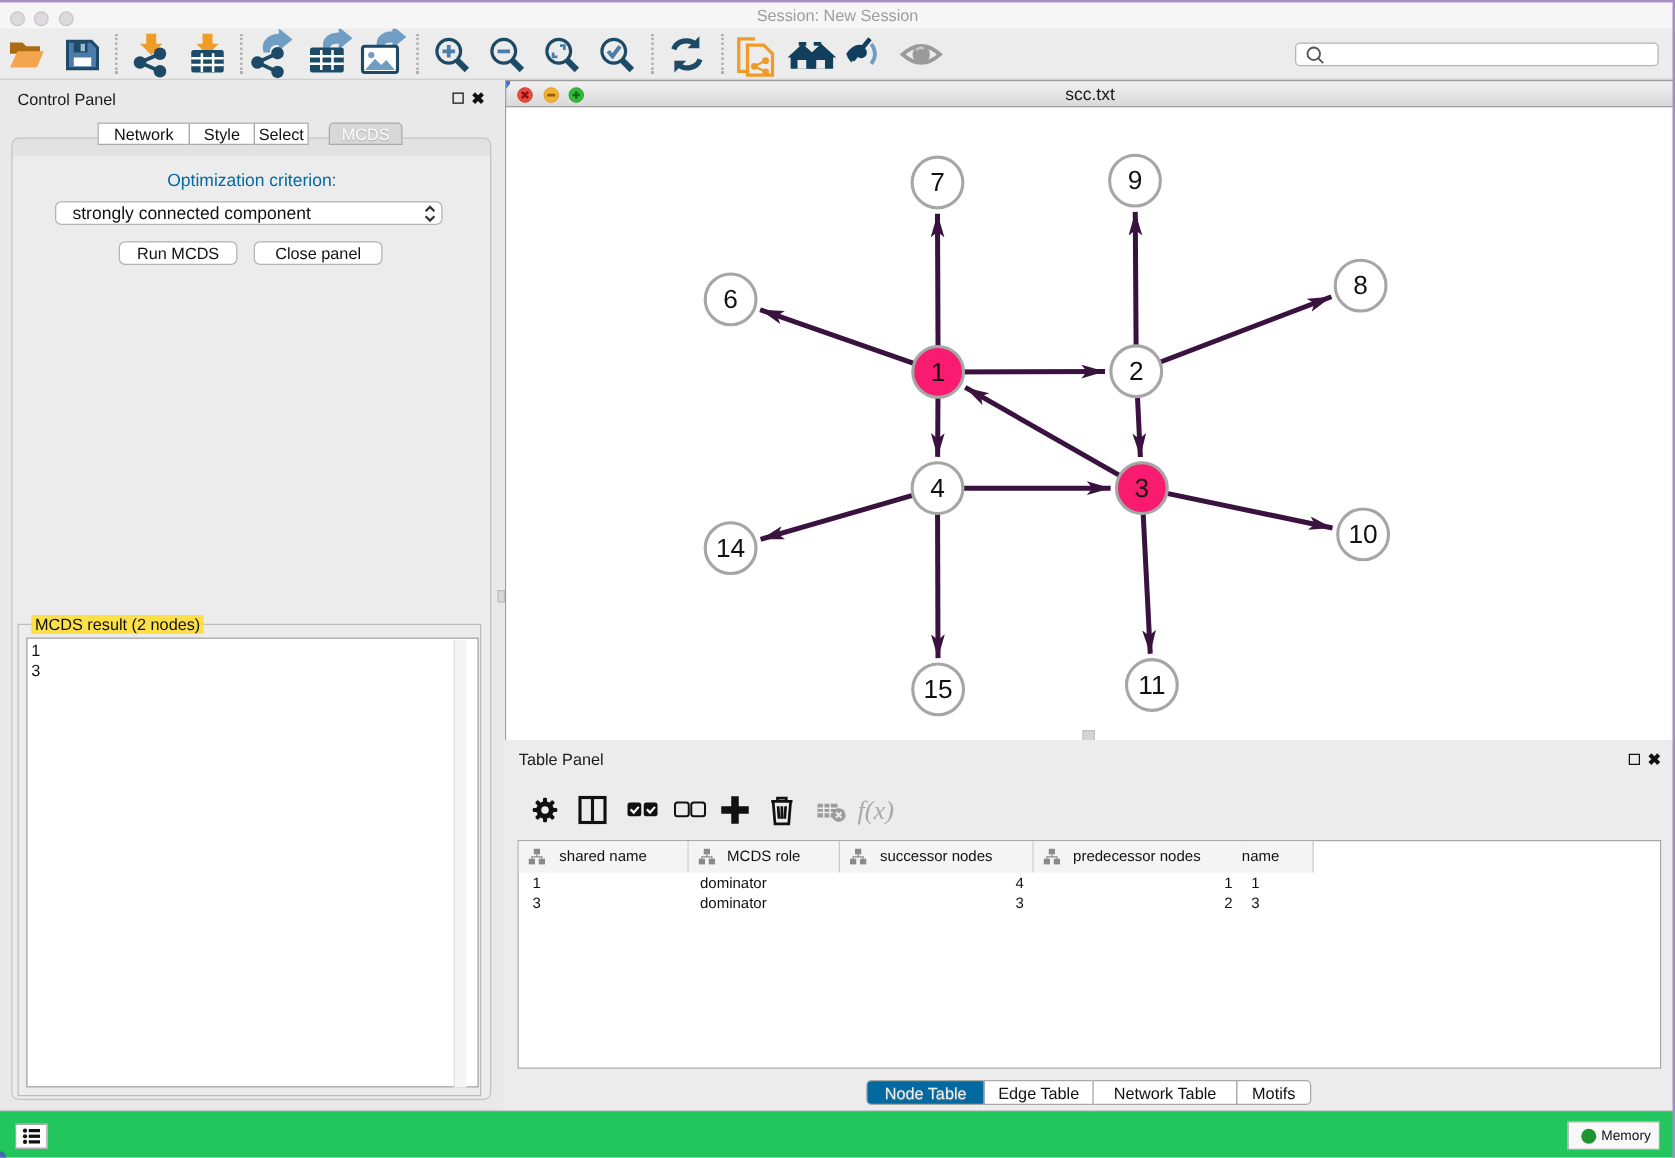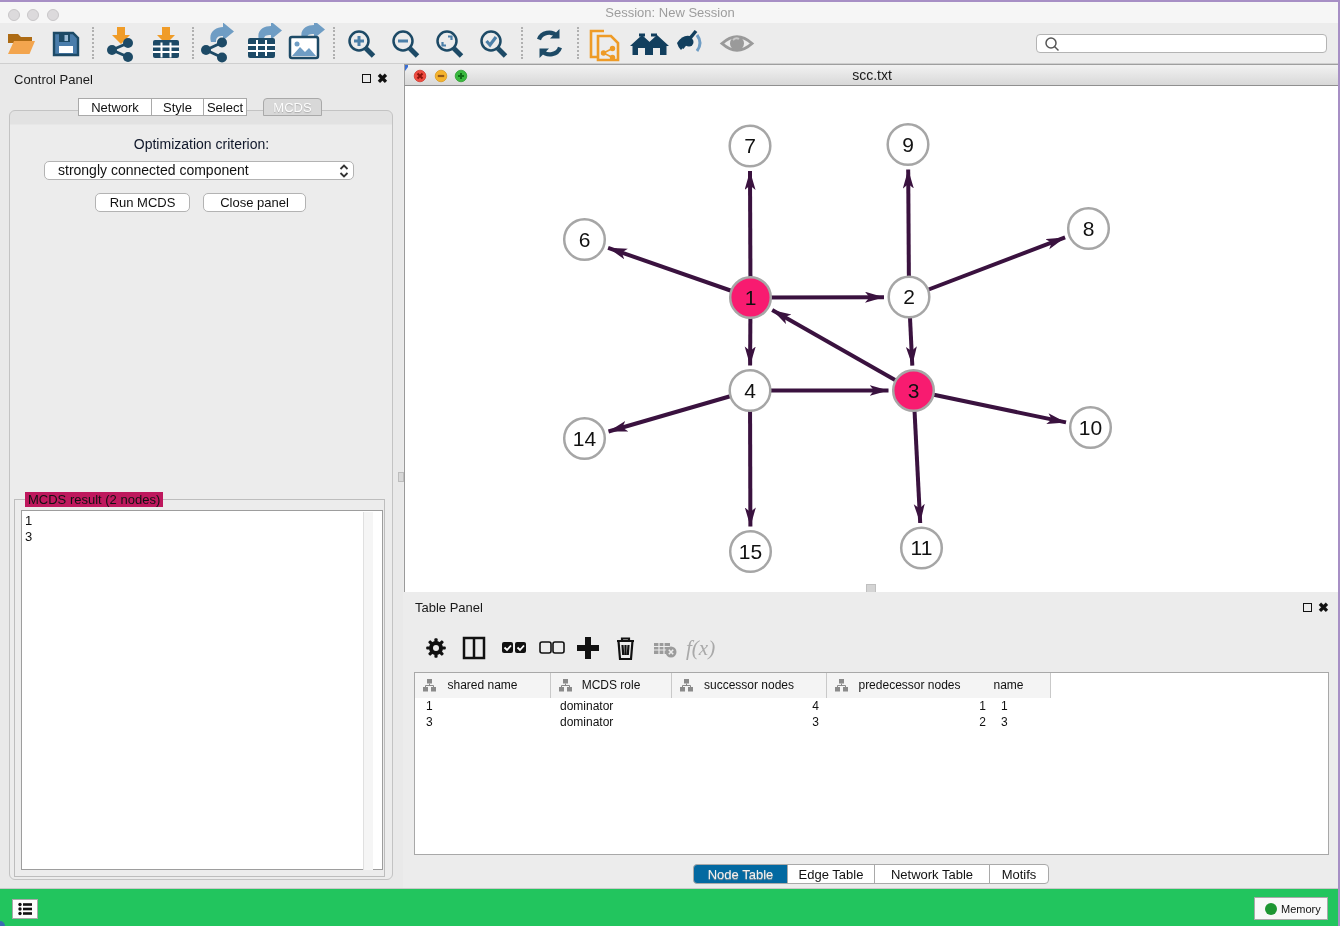--- a/index.html
+++ b/index.html
@@ -22,30 +22,30 @@
   #cpanel{left:0;top:64px;width:403px;height:824px;background:#e9e9e9;}
   #cpanel-title{left:14px;top:8px;font-size:13px;color:#1a1a1a;}
   .float-btn{position:absolute;width:9px;height:9px;border:1.5px solid #111;box-sizing:border-box;}
   .close-x{position:absolute;font-size:13px;font-weight:bold;color:#111;line-height:10px;}
   #cpanel-box{left:9px;top:46px;width:384px;height:770px;background:linear-gradient(#e2e2e2 0px,#e2e2e2 13px,#ececec 14px);
     border:1px solid #c3c3c3;border-radius:6px;box-sizing:border-box;}
   .tab{position:absolute;top:34px;height:18px;background:#fff;border:1px solid #a9a9a9;
     box-sizing:border-box;font-size:13px;color:#111;text-align:center;line-height:17px;}
   .tab.sel{background:#d8d8d8;color:#fdfdfd;border-radius:4px 4px 0 0;
     text-shadow:0 1px 1px #aaa;}
-  #opt-label{left:0;top:72px;width:403px;text-align:center;font-size:14px;color:#0f172a;}
+  #opt-label{left:0;top:72px;width:403px;text-align:center;font-size:14px;color:#0369a1;}
   #opt-select{left:44px;top:97px;width:310px;height:19px;background:#fff;
     border:1px solid #b3b3b3;border-radius:5px;box-sizing:border-box;
     font-size:14px;color:#111;line-height:17px;padding-left:13px;}
   .btn{position:absolute;top:129px;height:19px;background:#fff;border:1px solid #b3b3b3;
     border-radius:5px;box-sizing:border-box;font-size:13px;color:#111;
     text-align:center;line-height:17px;}
   #mcds-group{left:14px;top:435px;width:371px;height:378px;
     border:1px solid #bdbdbd;box-sizing:border-box;}
-  #mcds-label{left:25px;top:428px;font-size:13px;color:#111;background:#be185d;padding:0 3px;}
+  #mcds-label{left:25px;top:428px;font-size:13px;color:#111;background:#fde047;padding:0 3px;}
   #mcds-white{left:6px;top:10px;width:362px;height:360px;background:#fff;
     border:1px solid #9d9d9d;box-sizing:border-box;font-size:13px;color:#111;line-height:16px;}
   #mcds-scroll{right:9px;top:1px;width:9px;height:358px;background:#f5f5f5;
     border-left:1px solid #e0e0e0;}
   
   #netwin{left:404px;top:64px;width:936px;height:528px;}
   #nettitle{left:0;top:0;width:936px;height:22px;
     background:linear-gradient(#f2f2f2,#d8d8d8);
     border:1px solid #9f9f9f;border-bottom:1px solid #8f8f8f;box-sizing:border-box;}
   #netcanvas{left:1px;top:22px;width:935px;height:506px;background:#fff;}

